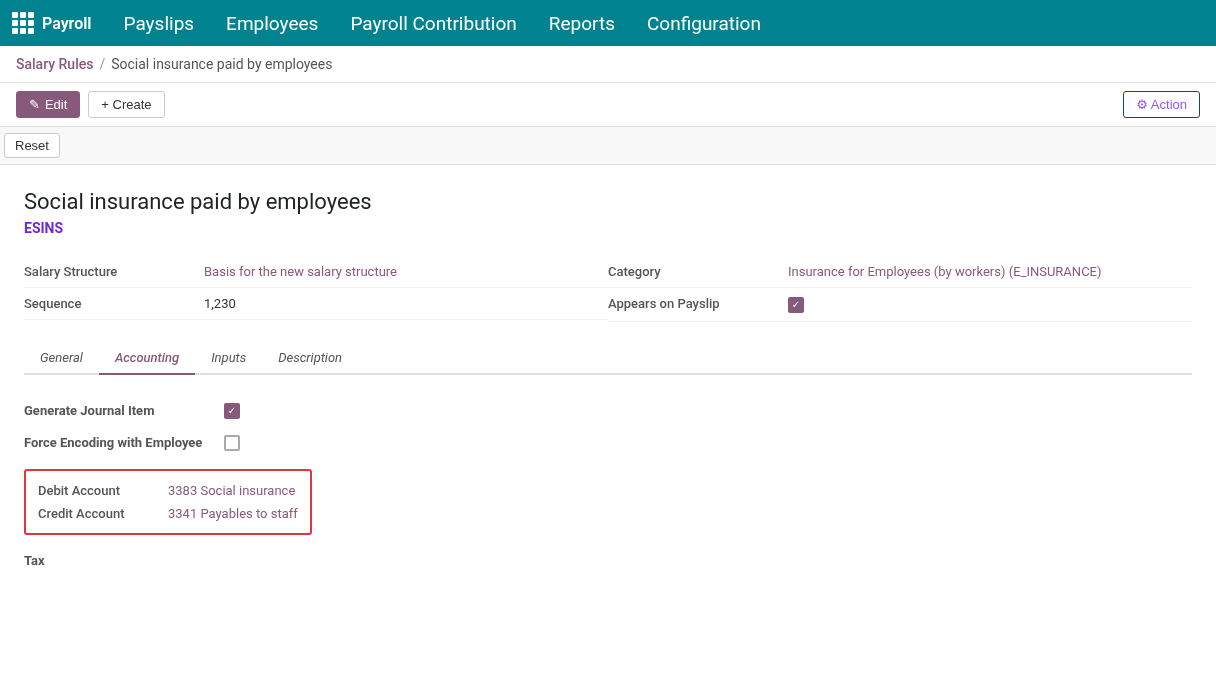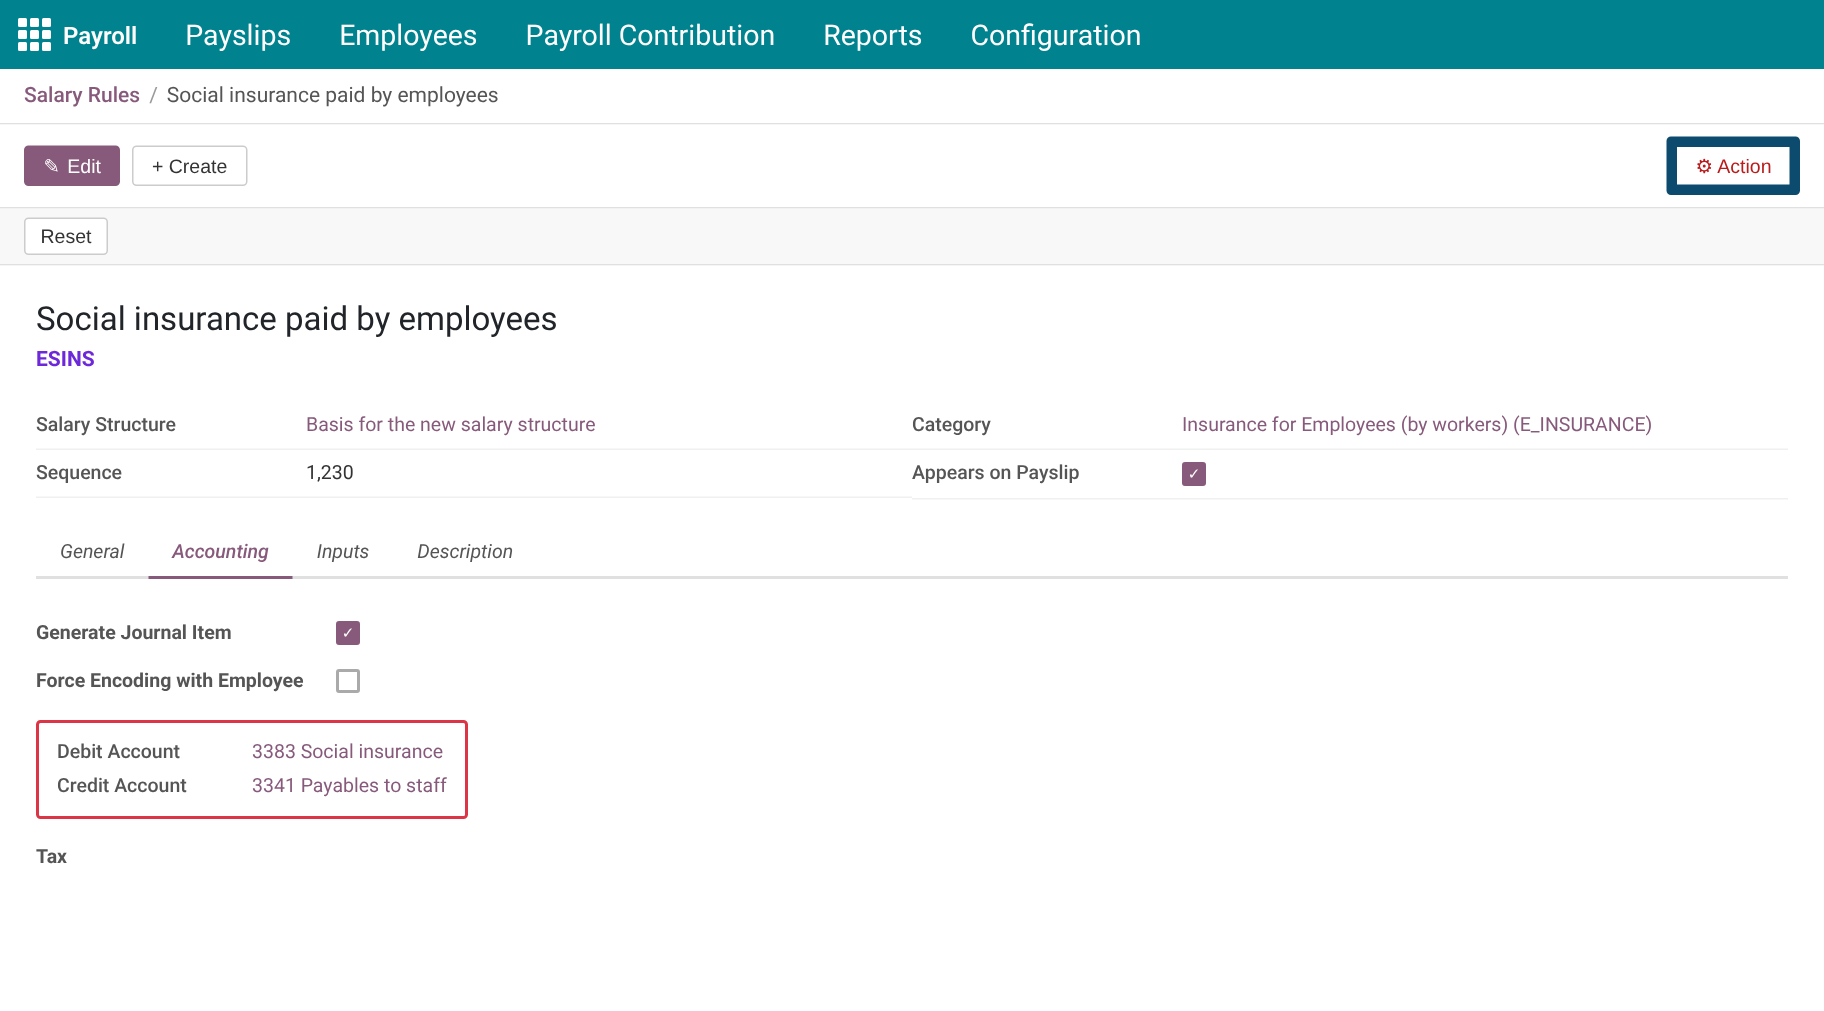--- a/index.html
+++ b/index.html
@@ -90,28 +90,28 @@
       color: white;
       border-color: #875a7b;
     }
     .btn-secondary {
       background: white;
       color: #333;
       border-color: #ccc;
     }
     .btn-action {
       background: white;
-      color: #b91c1c;
-      border: 7px solid #0c4a6e;
+      color: #8b5cf6;
+      border: 1px solid #0c4a6e;
     }
 
     
     .subtoolbar {
       background: #f8f8f8;
-      padding: 6px 16px;
+      padding: 6px 4px;
       border-bottom: 1px solid #e0e0e0;
     }
     .btn-reset {
       background: white;
       color: #333;
       border: 1px solid #ccc;
       padding: 4px 10px;
       border-radius: 3px;
       font-size: 13px;
       cursor: pointer;

